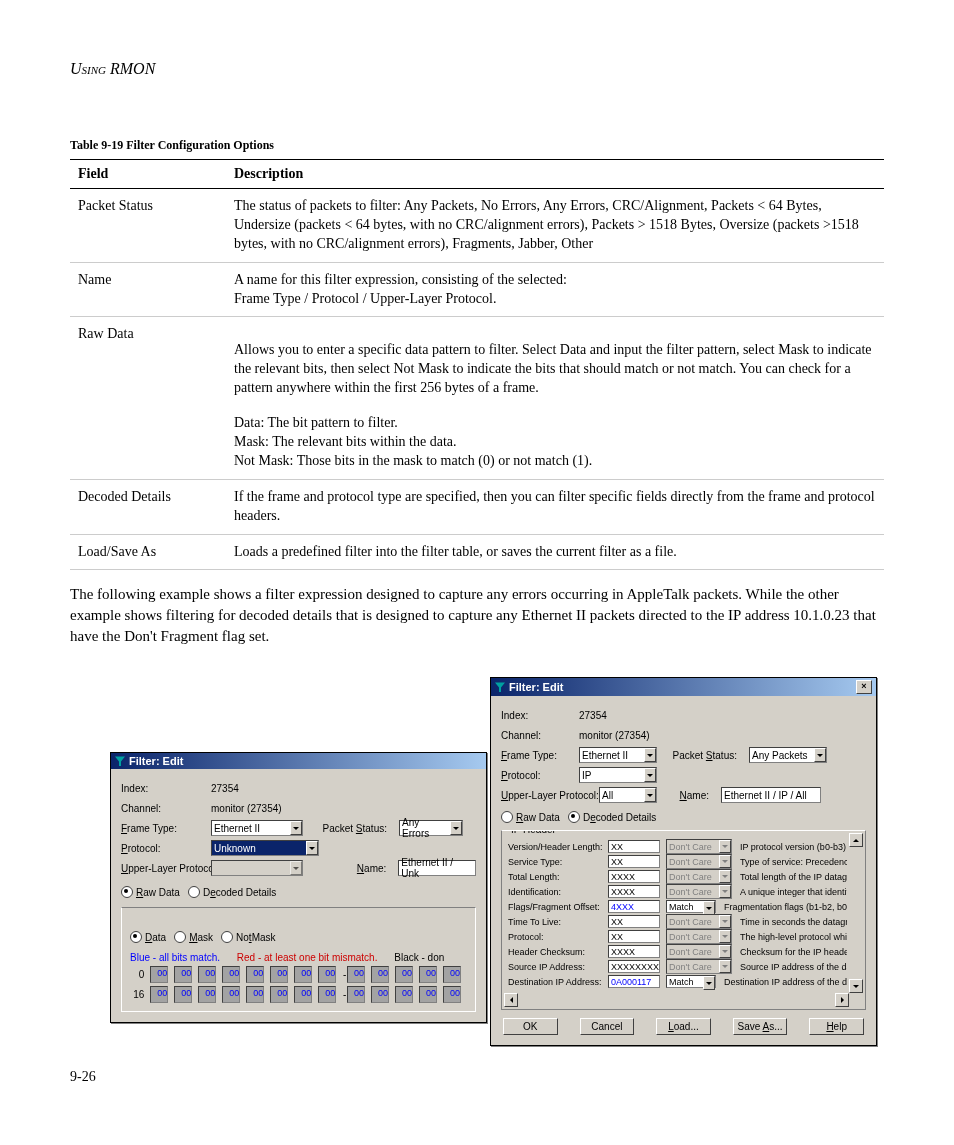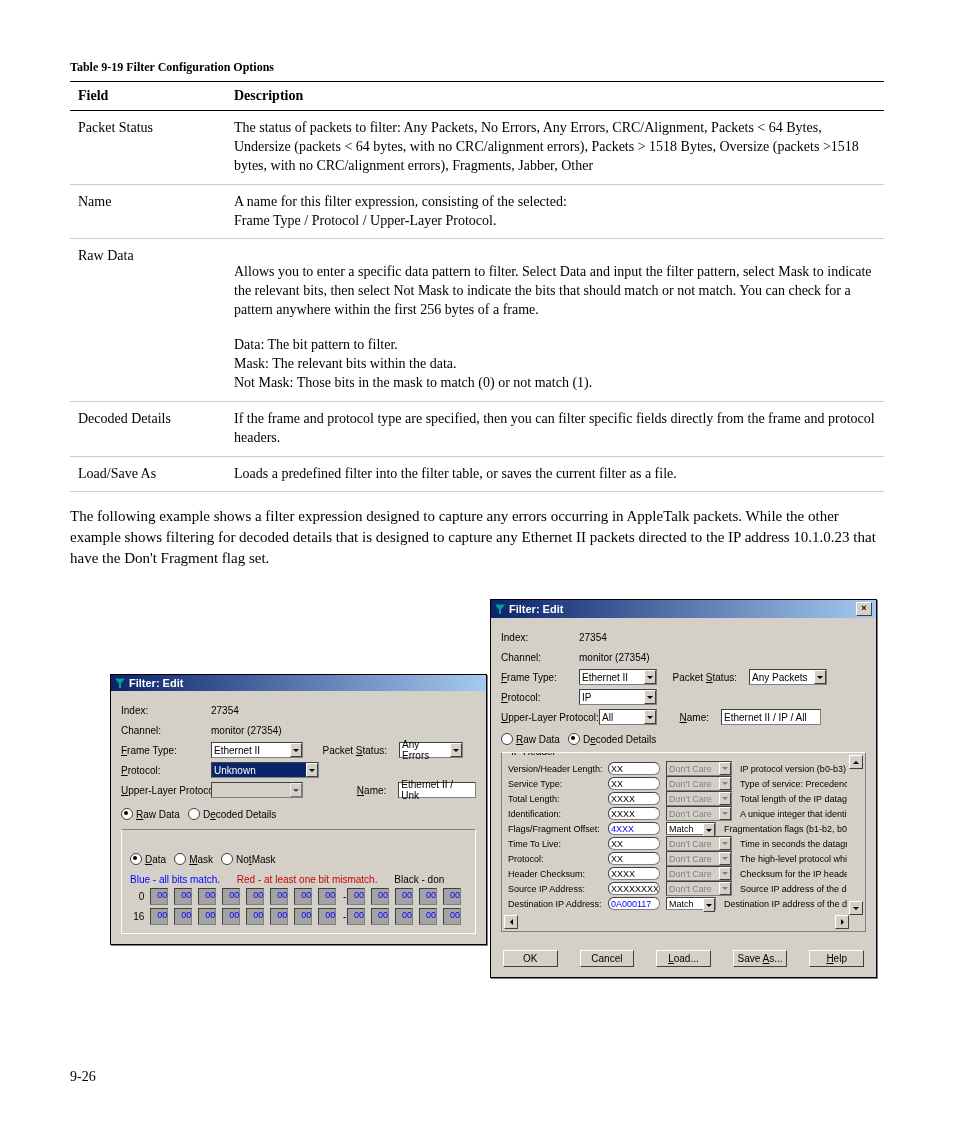--- a/index.html
+++ b/index.html
@@ -251,21 +251,21 @@
   .ip-hscroll .left::after { content:""; border-top:3px solid transparent;border-bottom:3px solid transparent;border-right:3px solid #000;}
   .ip-hscroll .right { position:absolute; right:0;}
   .ip-hscroll .right::after { content:""; border-top:3px solid transparent;border-bottom:3px solid transparent;border-left:3px solid #000;}
   .ip-rows {
     position: absolute;
     left: 6px; right: 18px; top: 8px;
     font-size: 9px;
   }
   .ip-rows .row { height: 15px; margin: 0;}
   .ip-rows .lbl { width: 100px;}
-  .ip-rows .txt { width: 52px; height: 13px; font-size: 9px; border-radius: 6px;}
+  .ip-rows .txt { width: 52px; height: 13px; font-size: 9px;}
   .ip-rows .txt.blue { color: #0000ff;}
   .ip-rows .match {
     width: 50px; height: 13px; margin-left: 6px; font-size: 9px;
   }
   .ip-rows .match.dis {
     background: #d4d0c8; color: #808080;
     border: 1px solid #808080; border-top-color: #404040; border-left-color: #404040;
     display: flex; align-items: center; padding: 0 2px; position: relative; padding-right: 12px;
   }
   .ip-rows .match.dis .arrow {
@@ -281,30 +281,31 @@
     background: #d4d0c8;
     border: 1px solid #fff;
     border-right-color: #404040;
     border-bottom-color: #404040;
     padding: 2px 0;
     width: 64px;
     text-align: center;
     font-size: 10px;
   }
   .btn-row {
-    display: flex; gap: 22px; margin-top: 18px; justify-content: space-between;
+    display: flex; gap: 22px; margin-top: 8px; justify-content: space-between;
     padding: 0 2px;
     align-items: flex-end;
   }
   .ul { text-decoration: underline; }
 </style>
 </head>
 <body>
 <div class="page">
 
+<div class="running-head">Using RMON</div>
 
 <div class="table-caption">Table 9-19  Filter Configuration Options</div>
 
 <table class="doc-table">
   <thead>
     <tr>
       <th>Field</th>
       <th>Description</th>
     </tr>
   </thead>

